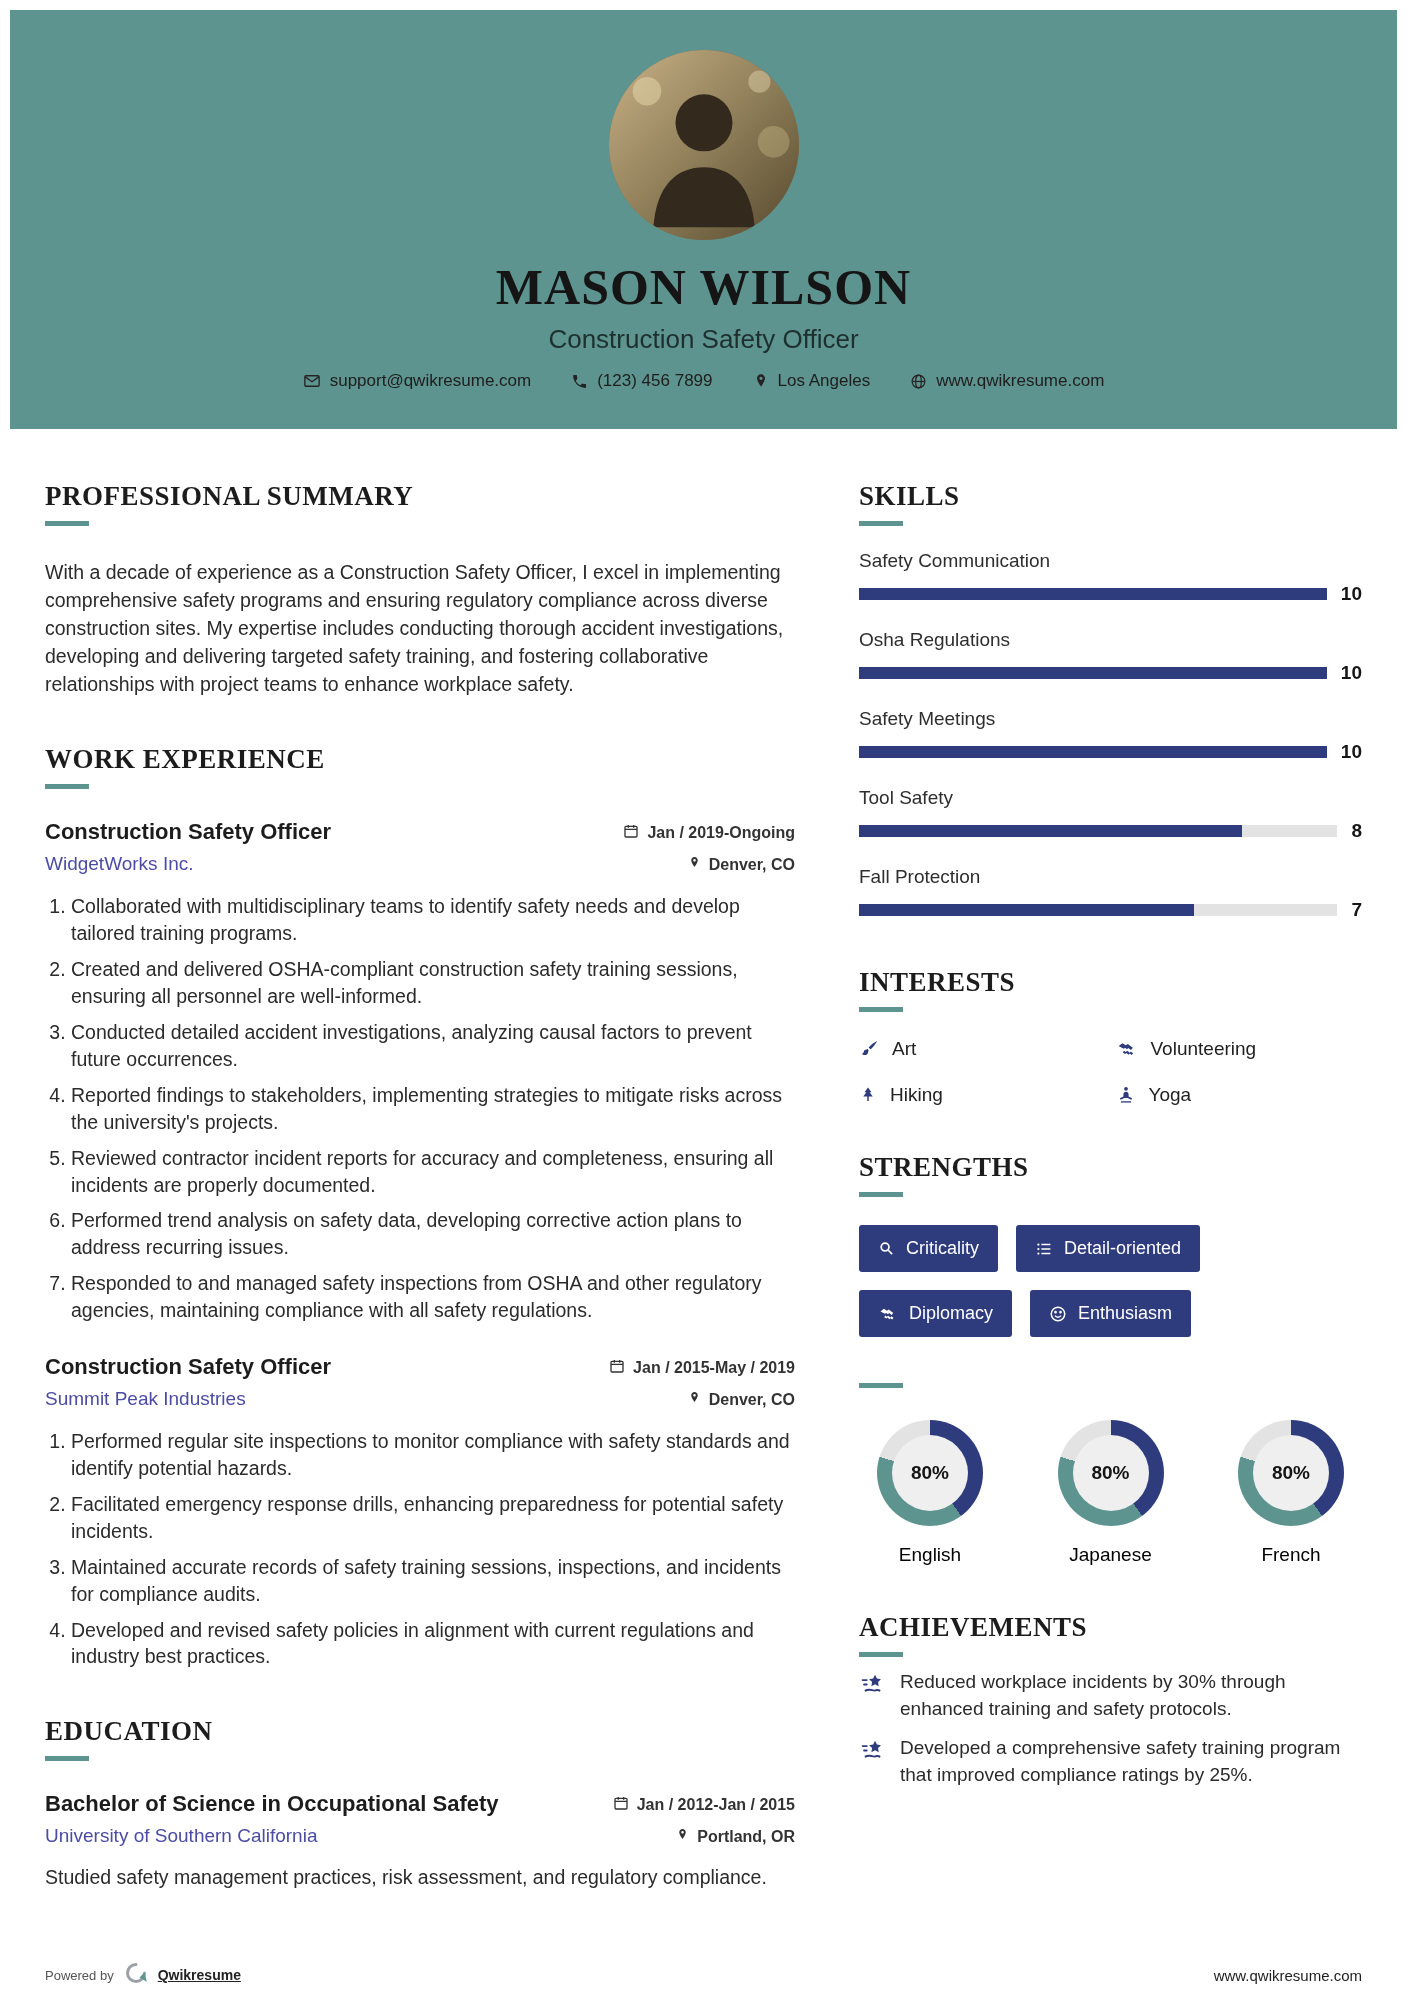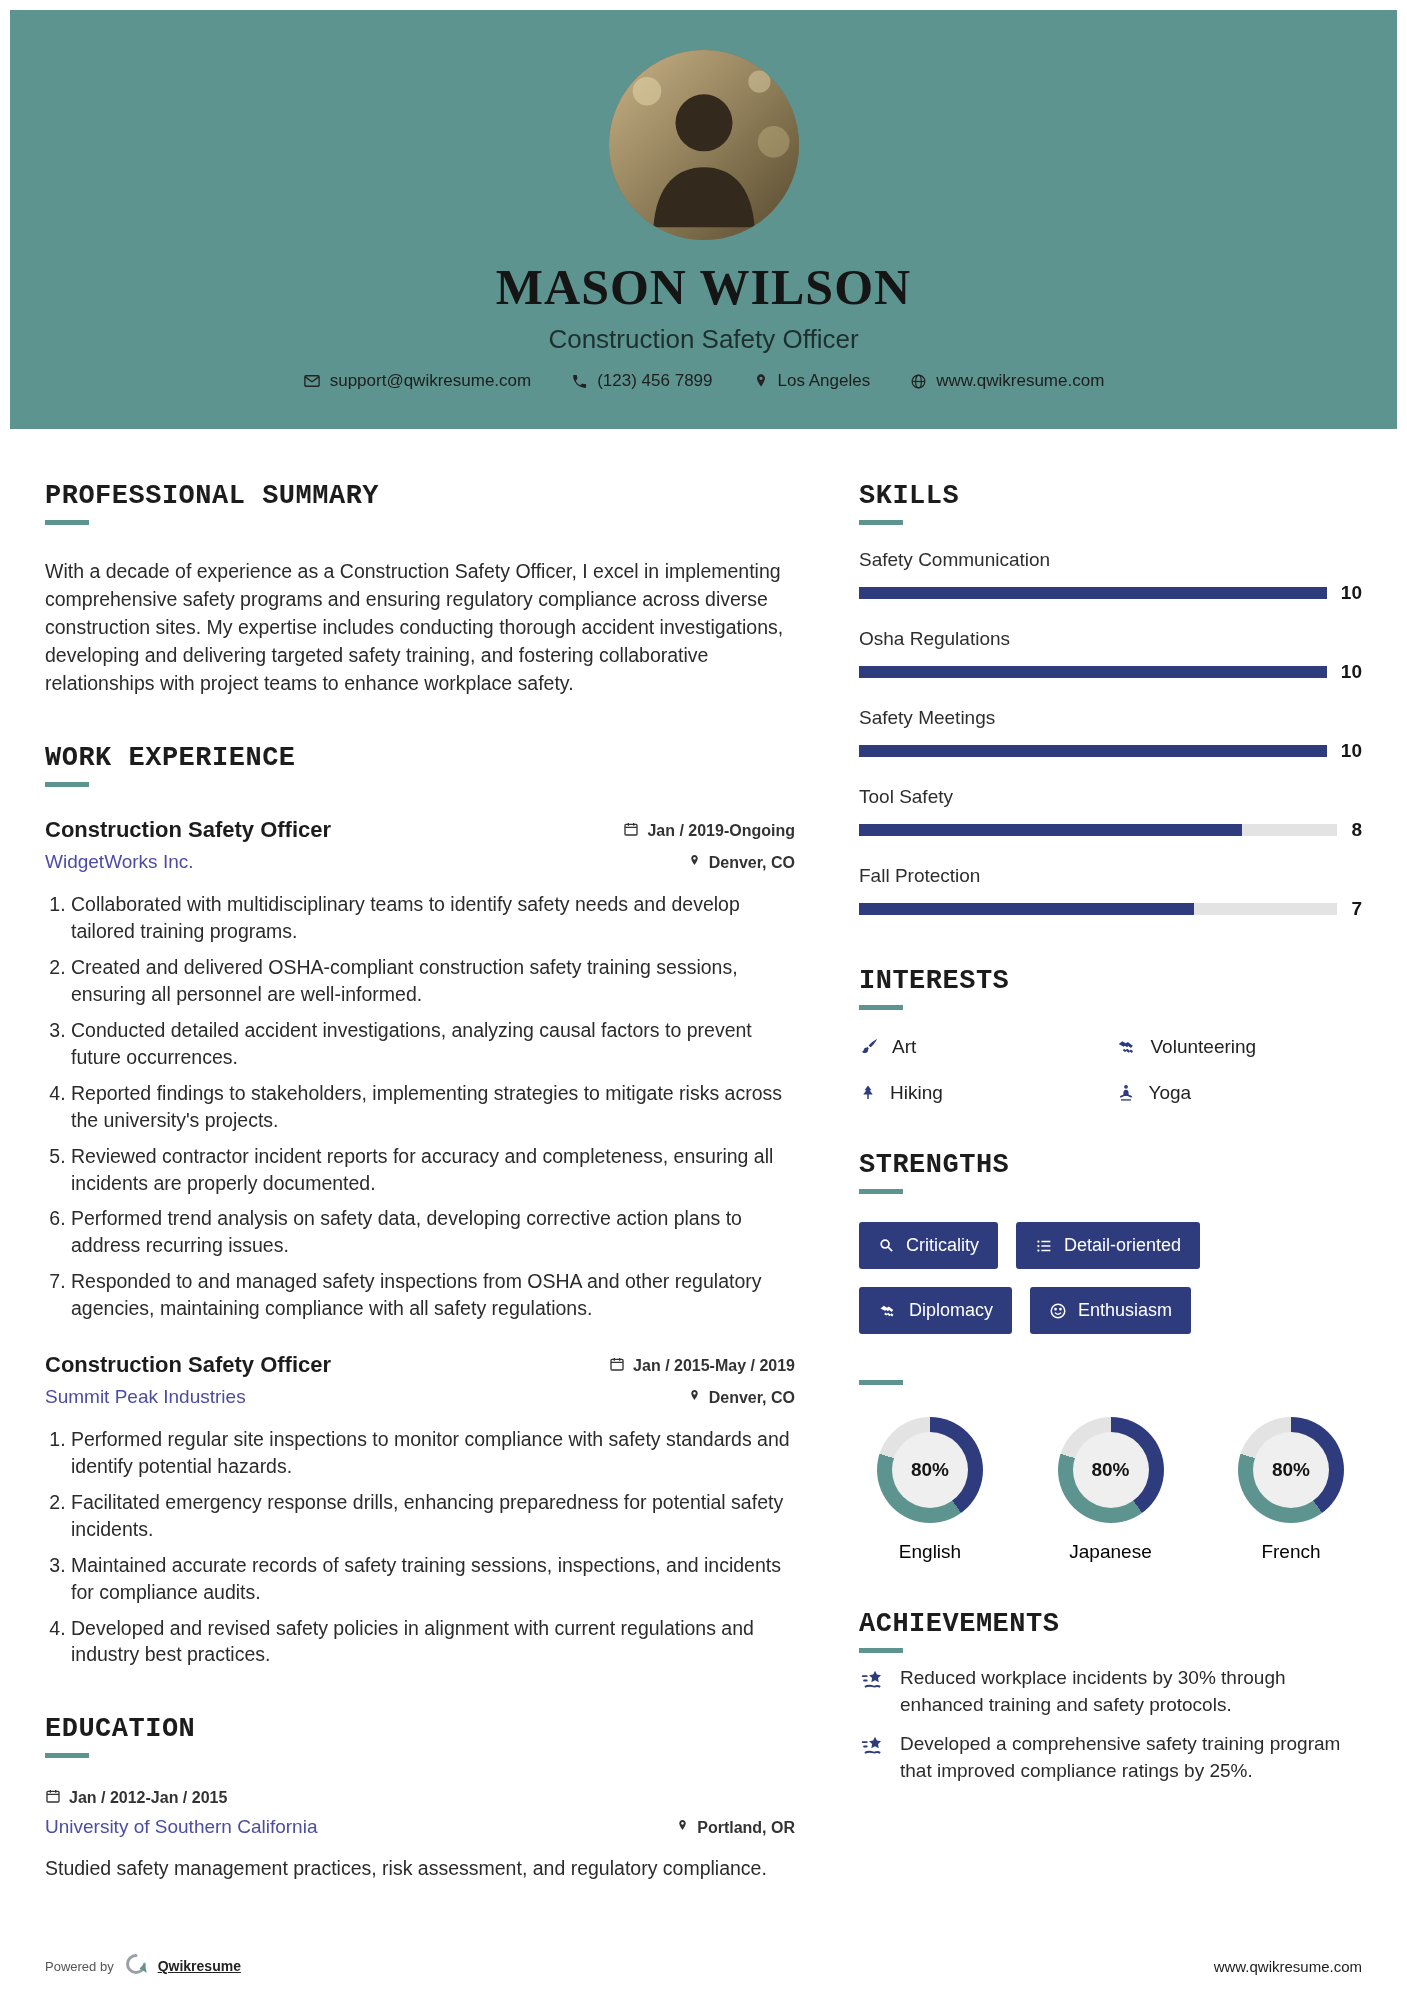--- a/index.html
+++ b/index.html
@@ -22,21 +22,21 @@
   .job-title{font-size:26px;color:#1D2F2E;margin-top:8px;}
   .contact-row{margin-top:16px;display:flex;justify-content:center;align-items:center;gap:40px;font-size:17px;color:#1e1e1e;}
   .contact-item{display:flex;align-items:center;gap:9px;}
   .contact-item svg{display:block;}
 
   
   .content{display:flex;padding:52px 45px 120px;gap:64px;}
   .col-left{flex:0 0 750px;}
   .col-right{flex:1;min-width:0;}
 
-  .sec-head{font-family:Liberation Mono, monospace;font-weight:700;font-size:27px;letter-spacing:.5px;color:var(--head);}
+  .sec-head{font-family:Liberation Serif, serif;font-weight:700;font-size:27px;letter-spacing:.5px;color:var(--head);}
   .sec-rule{width:44px;height:5px;background:var(--teal);margin-top:9px;}
 
   .summary-text{margin-top:32px;font-size:19.5px;line-height:1.44;}
 
   .section{margin-top:46px;}
   .section.first{margin-top:0;}
 
   
   .job{margin-top:30px;}
   .job-row1{display:flex;justify-content:space-between;align-items:baseline;}
@@ -230,20 +230,21 @@
             <li>Developed and revised safety policies in alignment with current regulations and industry best practices.</li>
           </ol>
         </div>
       </div>
 
       <div class="section">
         <div class="sec-head">EDUCATION</div>
         <div class="sec-rule"></div>
         <div class="job">
           <div class="job-row1">
+            <div class="job-name">Bachelor of Science in Occupational Safety</div>
             <div class="job-meta">
               <span>
                 <svg width="16" height="16" viewBox="0 0 24 24" fill="none" stroke="#333" stroke-width="2">
                     <rect x="3" y="5" width="18" height="16" rx="1.5"></rect>
                     <path d="M3 9.5h18M8 3v4M16 3v4"></path>
                   </svg>
               </span>
               <span>Jan / 2012-Jan / 2015</span>
             </div>
           </div>

